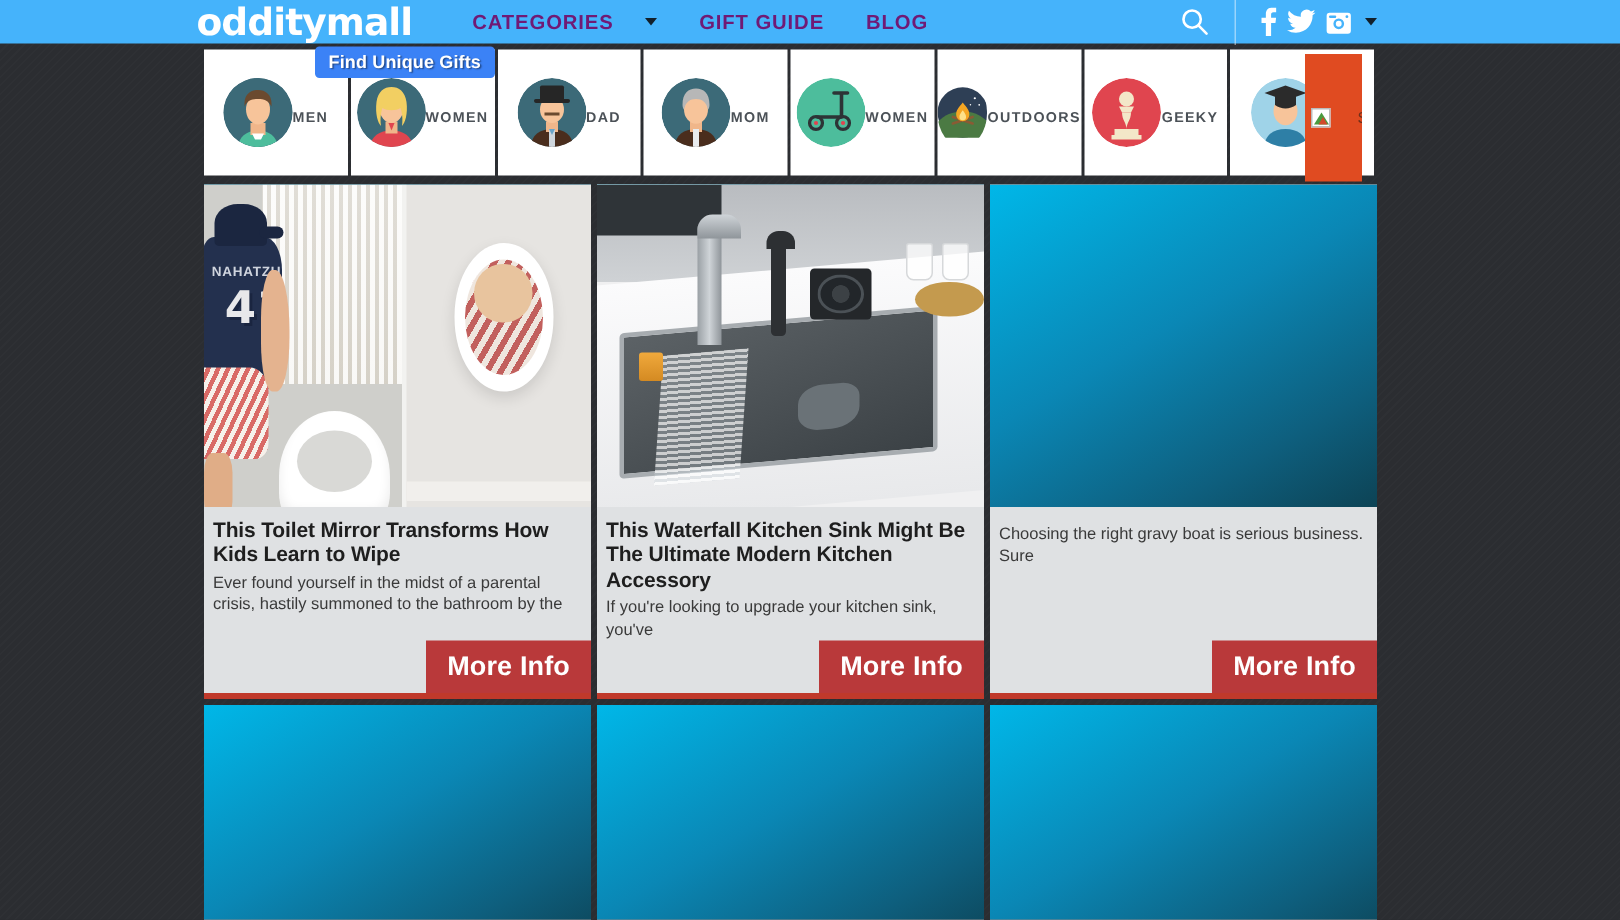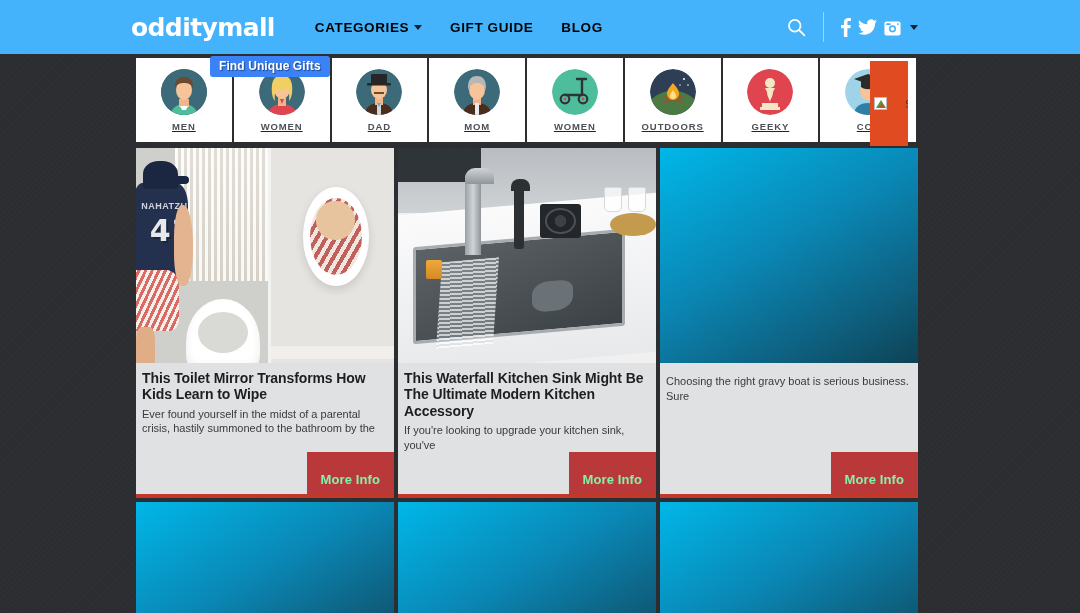--- a/index.html
+++ b/index.html
@@ -8,36 +8,36 @@
     font-family:"Liberation Sans", sans-serif;
     background-color:#2b2d31;
     background-image:repeating-linear-gradient(135deg,
         rgba(255,255,255,0.016) 0px, rgba(255,255,255,0.016) 1px,
         rgba(0,0,0,0.0) 1px, rgba(0,0,0,0.0) 4px);
     color:#222;
   }
 
   
   .topnav{
-    height:54px; width:100%;
+    height:29px; width:100%;
     background:#45b3fb;
     display:flex; align-items:center;
     position:relative; z-index:30;
   }
   .logo{
     margin-left:131px;
     color:#fff; font-size:25px; font-weight:bold;
     letter-spacing:-0.6px; line-height:1;
     font-family:"DejaVu Sans", sans-serif;
   }
   .navlinks{ display:flex; align-items:center; margin-left:40px; gap:28px; }
   .navlink{
-    color:#000000; font-size:13.5px; font-weight:bold;
+    color:#701a75; font-size:13.5px; font-weight:bold;
     letter-spacing:0.6px; cursor:pointer; white-space:nowrap;
-    display:flex; align-items:center; gap:5px;
+    display:flex; align-items:center; gap:21px;
   }
   .caret{
     width:0;height:0;border-left:4px solid transparent;border-right:4px solid transparent;
     border-top:5px solid #12202b; display:inline-block;
   }
   .nav-right{ margin-left:auto; display:flex; align-items:center; }
   .search-btn{
     width:54px; display:flex; align-items:center; justify-content:center;
     cursor:pointer;
   }
@@ -53,22 +53,22 @@
   
   .catwrap{
     position:relative;
     margin:4px 0 0 136px;
     width:782px; height:84px;
     display:flex;
   }
   .cat{
     flex:1 1 0; background:#fff;
     margin-right:2px;
-    display:flex; flex-direction:column; align-items:center; justify-content:center;
-    cursor:pointer; position:relative; overflow:hidden;text-decoration:underline;
+    display:flex; flex-direction:row; align-items:center; justify-content:center;
+    cursor:pointer; position:relative; overflow:hidden;
   }
   .cat:last-child{ margin-right:0; }
   .cat .circ{
     width:46px; height:46px; border-radius:50%;
     display:flex; align-items:center; justify-content:center;
     overflow:hidden; position:relative;
   }
   .cat .clabel{
     margin-top:6px; font-size:9.5px; font-weight:bold; letter-spacing:0.9px;
     color:#4b5157;
@@ -136,22 +136,22 @@
     line-height:1.17; letter-spacing:-0.1px;
   }
   .card-desc{
     font-size:11px; color:#3a3a3a; line-height:1.32; margin-top:4px;
     max-height:30px; overflow:hidden;
   }
   .card-foot{
     margin-top:auto; display:flex; justify-content:flex-end;
   }
   .more-info{
-    background:#b9393a; color:#86efac; font-weight:bold; font-size:13px;
-    padding:20px 14px 7px 14px; cursor:pointer;
+    background:#b9393a; color:#ffffff; font-weight:bold; font-size:18px;
+    padding:7px 14px 7px 14px; cursor:pointer;
     letter-spacing:0.1px;
   }
 
   
   .toilet-img{ position:absolute; inset:0; display:flex; }
   .toilet-left{ width:51%; height:100%; position:relative; background:#cfcfcb; overflow:hidden; }
   .toilet-right{ flex:1; height:100%; position:relative; background:#e6e4e1; overflow:hidden;
     border-left:3px solid #f2f2f0; }
   .t-window{ position:absolute; left:30%; top:0; width:70%; height:62%;
     background:linear-gradient(180deg,#f3f1ec,#e2ded4); }

